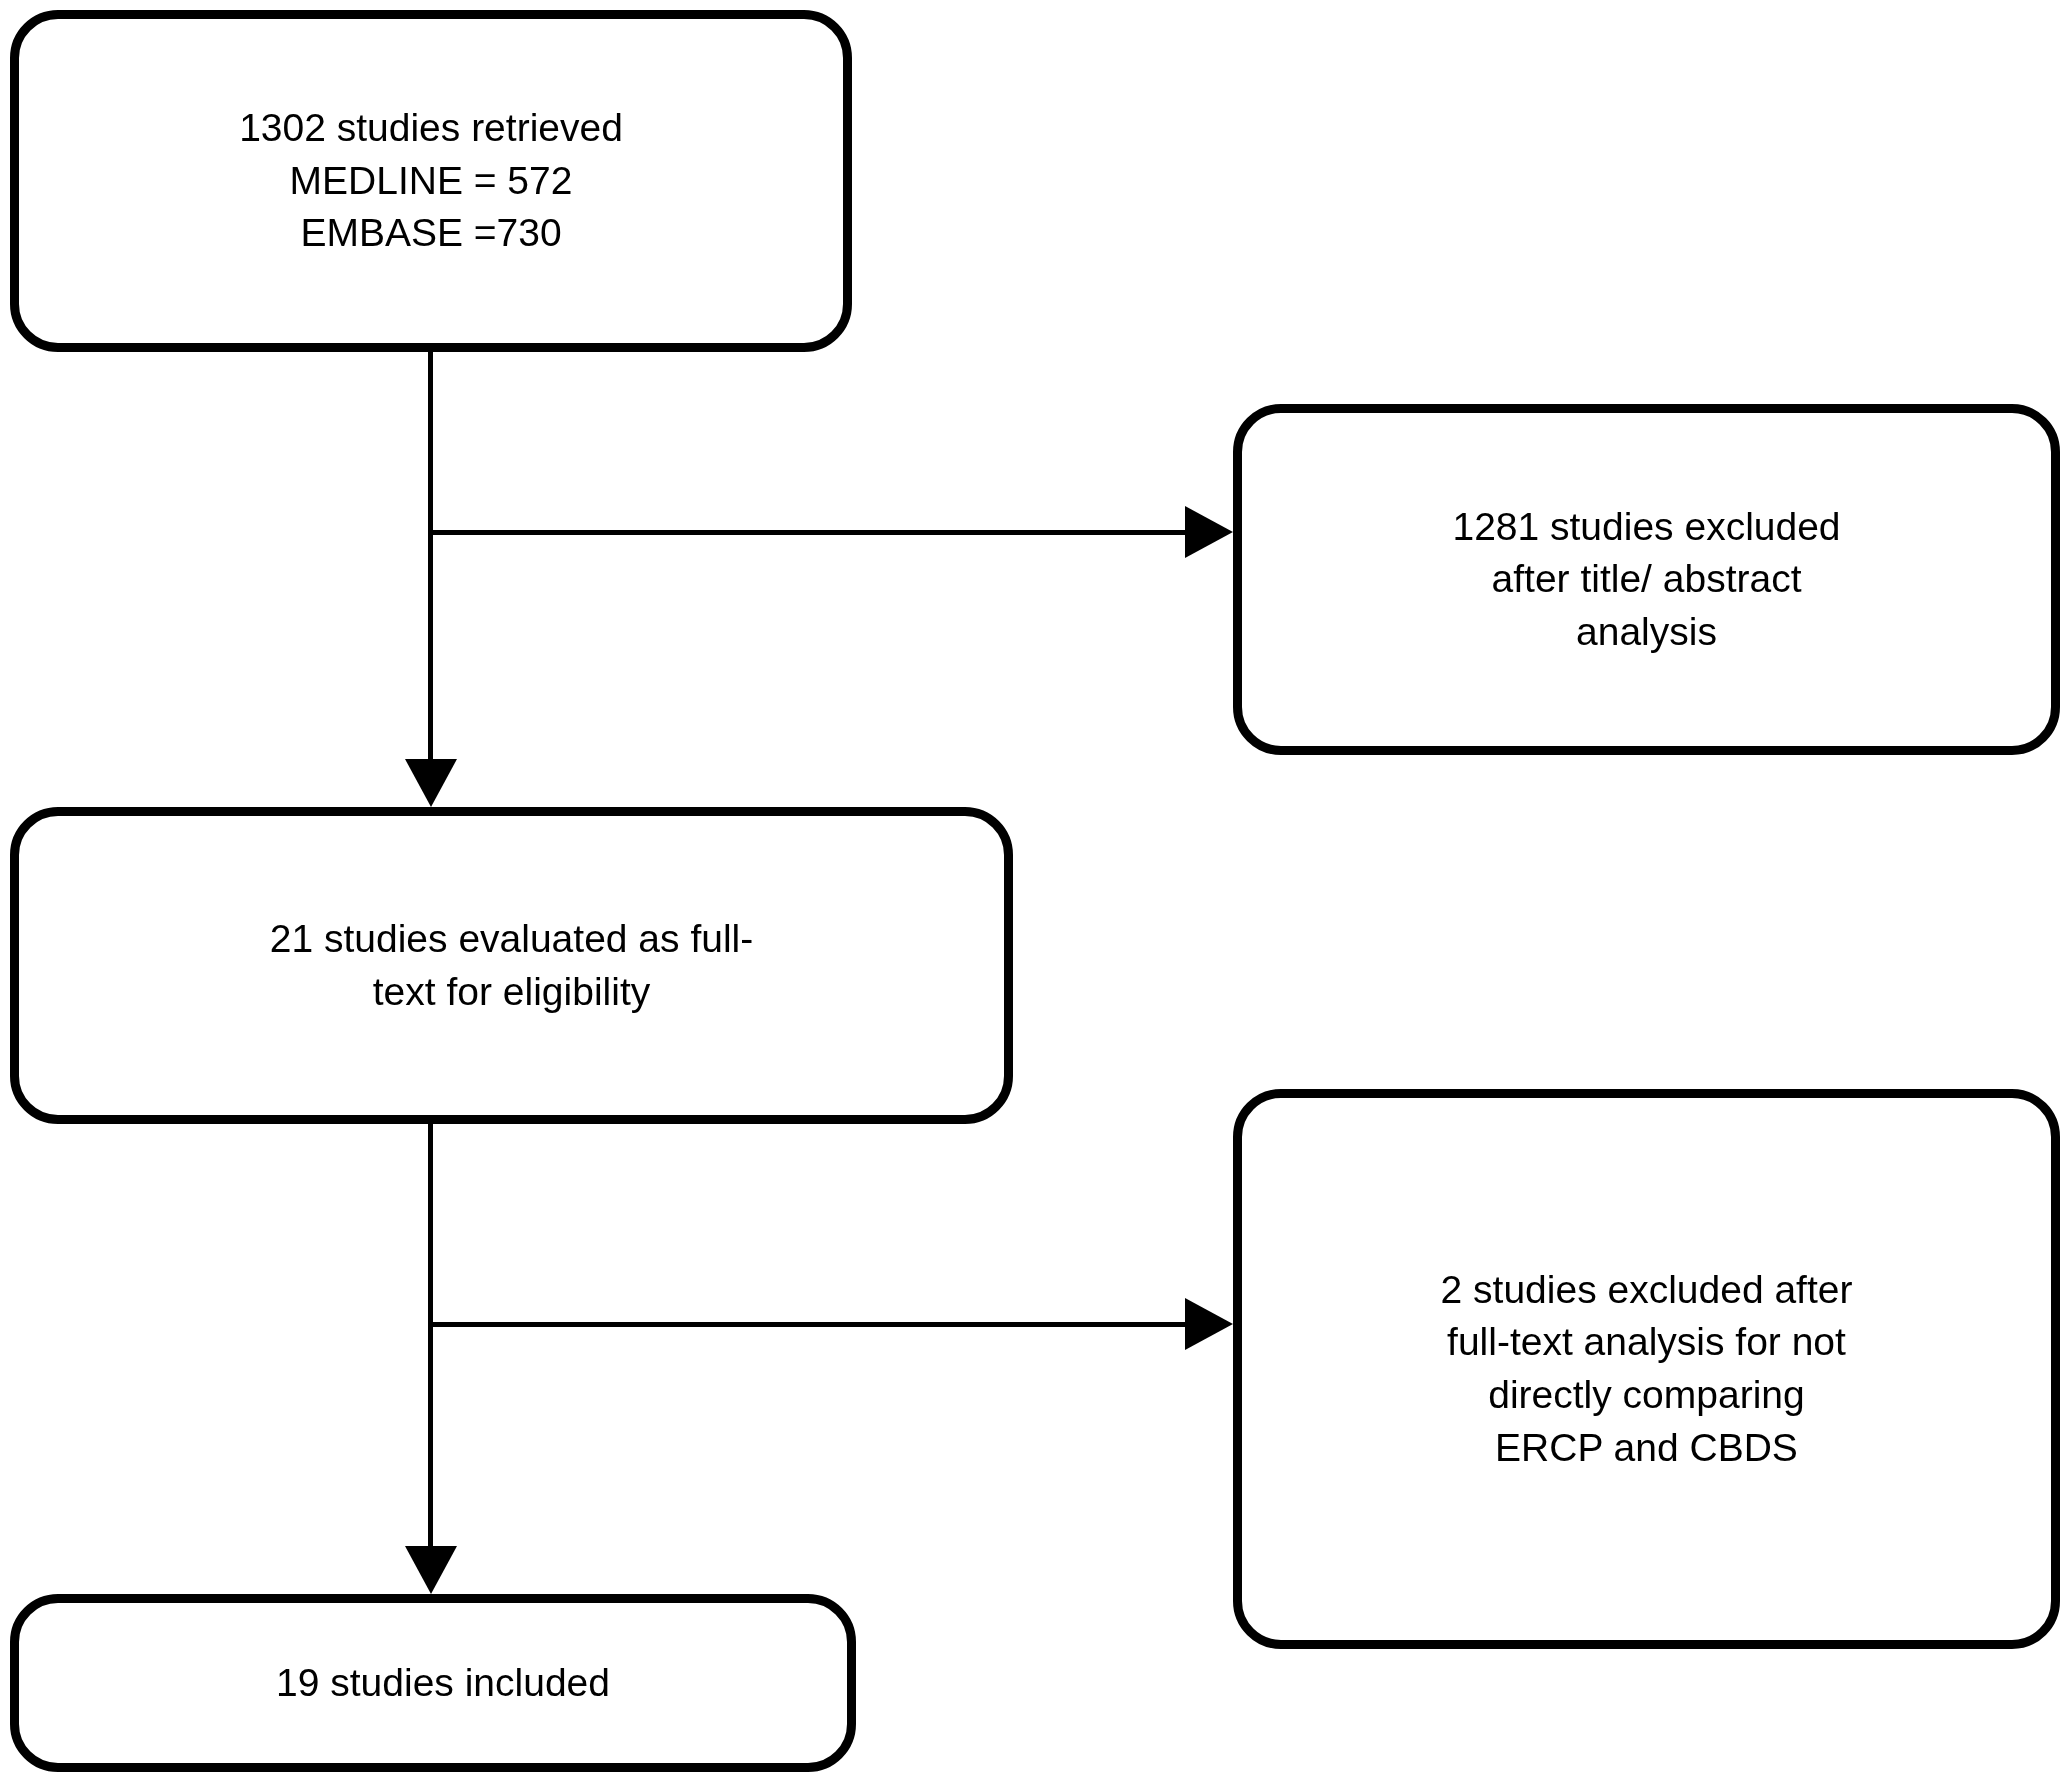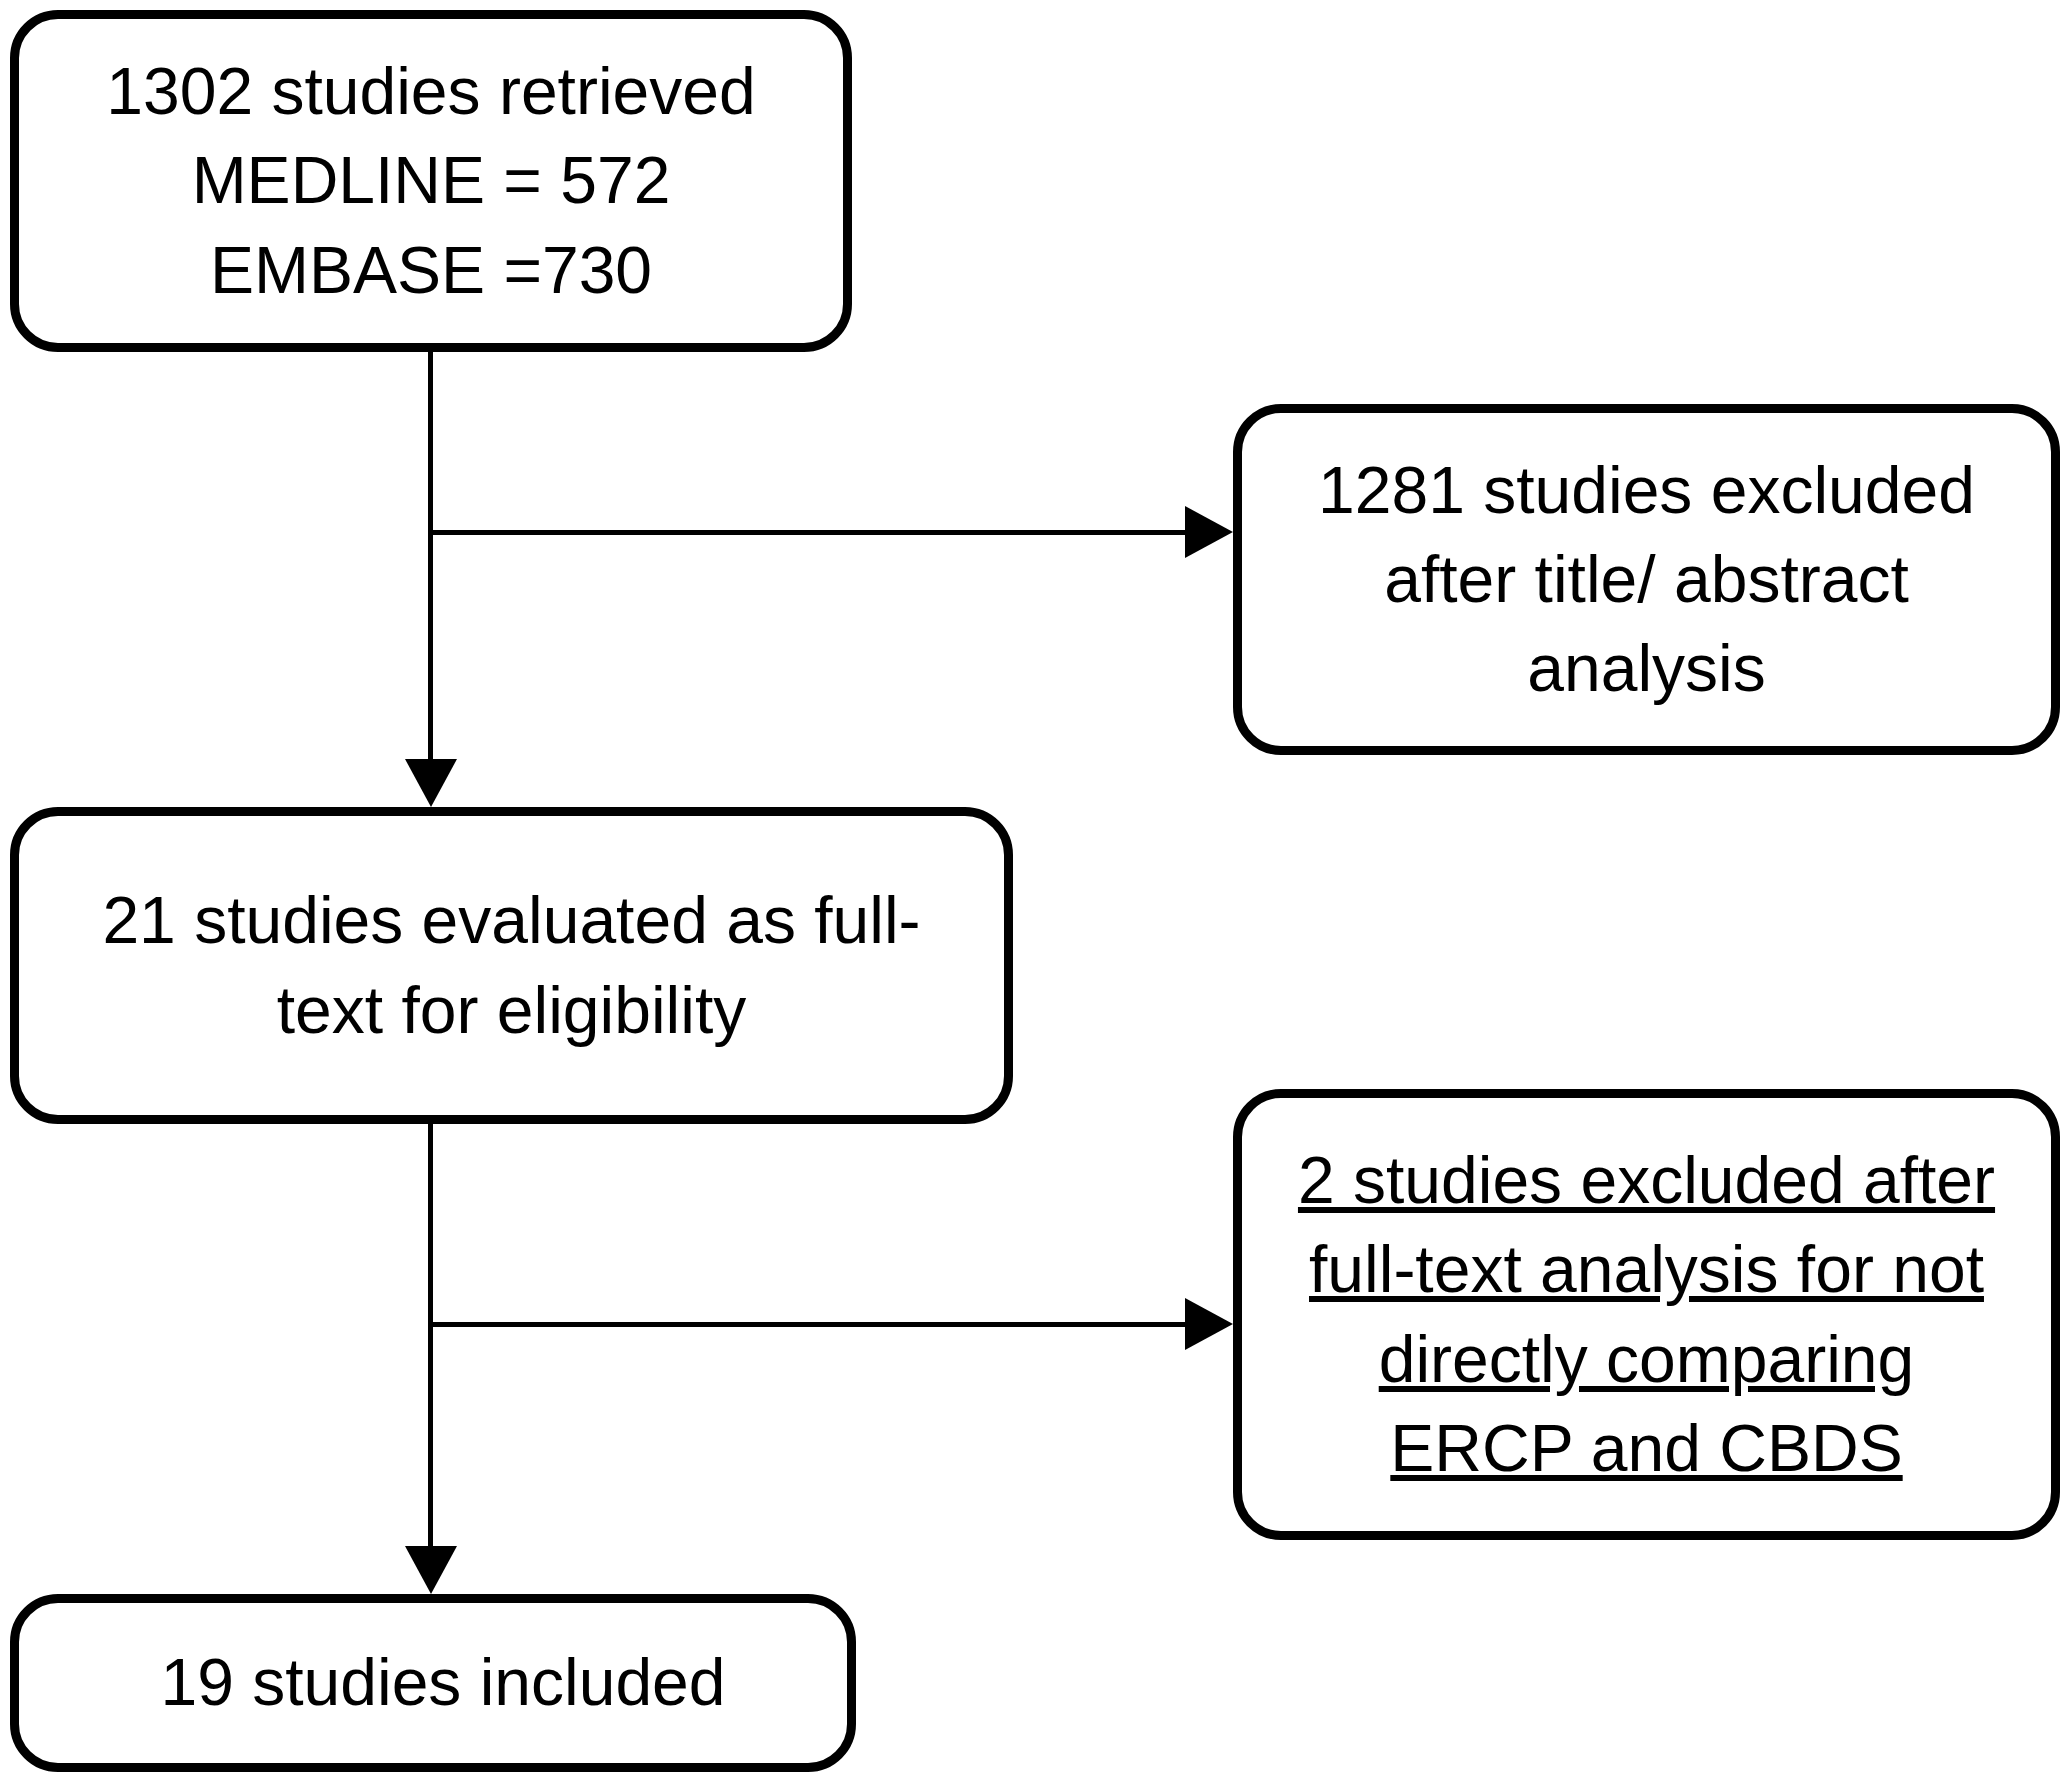--- a/index.html
+++ b/index.html
@@ -15,28 +15,28 @@
   .node {
     position: absolute;
     box-sizing: border-box;
     border: 9px solid #000000;
     border-radius: 48px;
     background: #ffffff;
     display: flex;
     align-items: center;
     justify-content: center;
     text-align: center;
-    font-size: 66px;
+    font-size: 39px;
     line-height: 1.35;
   }
   .node .label { white-space: pre-line; }
   #node-retrieved          { left: 10px;   top: 10px;   width: 842px; height: 342px; }
   #node-excluded-title     { left: 1233px; top: 356px;  width: 827px; height: 351px; margin-top: 48px; }
   #node-fulltext           { left: 10px;   top: 807px;  width: 1003px; height: 317px; }
-  #node-excluded-fulltext  { left: 1233px; top: 1089px; width: 827px; height: 451px; text-decoration: underline; }
+  #node-excluded-fulltext  { left: 1233px; top: 1089px; width: 827px; height: 560px; }
   #node-included           { left: 10px;   top: 1594px; width: 846px; height: 178px; padding-left: 20px; }
 
   .line { position: absolute; background: #000000; }
   #vline1 { left: 428px; top: 351px;  width: 5px;   height: 411px; }
   #hline1 { left: 428px; top: 530px;  width: 765px; height: 5px; }
   #vline2 { left: 428px; top: 1124px; width: 5px;   height: 426px; }
   #hline2 { left: 428px; top: 1322px; width: 765px; height: 5px; }
 
   .arrow-down {
     position: absolute; width: 0; height: 0;

